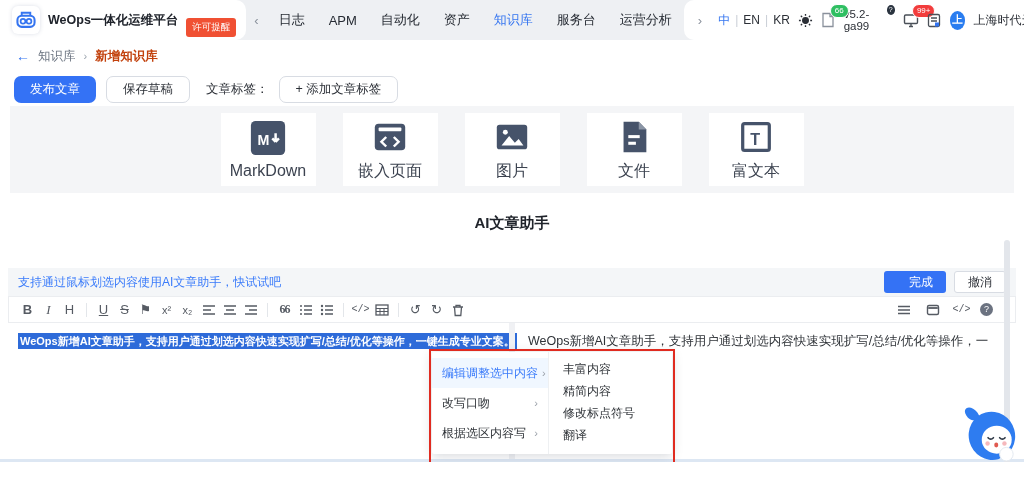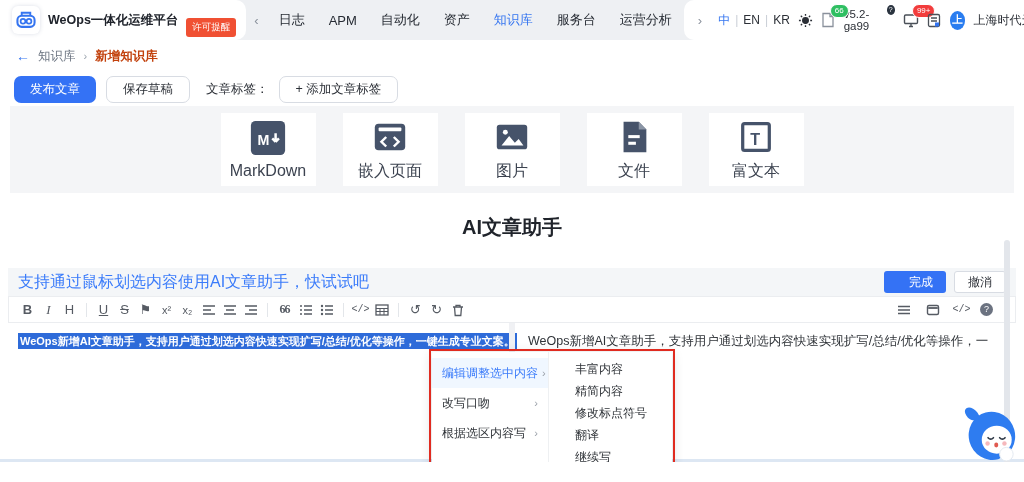--- a/index.html
+++ b/index.html
@@ -47,25 +47,25 @@
   .btn-plain { background:#fff; border:1px solid #d8dce3; color:#2b2f36; }
   .tag-label { font-size:12.5px; color:#2b2f36; margin-left:6px; }
 
   
   .cards-band { position:absolute; top:106px; left:10px; right:10px; height:87px; background:#f4f5f7; display:flex; align-items:center; justify-content:center; gap:27px; }
   .type-card { width:95px; height:73px; background:#fff; display:flex; flex-direction:column; align-items:center; justify-content:center; gap:5px; cursor:pointer; }
   .type-card svg { display:block; }
   .card-label { font-size:16px; color:#3c4350; }
 
   
-  .section-title { position:absolute; top:214px; left:0; right:0; text-align:center; font-size:20px; font-weight:bold; color:#20242b; }
+  .section-title { position:absolute; top:214px; left:0; right:0; text-align:center; font-size:15px; font-weight:bold; color:#20242b; }
 
   
   .tipbar { position:absolute; top:268px; left:8px; right:8px; height:28px; background:#f4f6f8; display:flex; align-items:center; padding:0 10px; }
-  .tip-text { color:#3a7bfa; font-size:16px; }
+  .tip-text { color:#3a7bfa; font-size:12px; }
   .tip-btns { margin-left:auto; display:flex; gap:8px; }
   .btn-sm { height:22px; display:inline-flex; align-items:center; padding:0 13px; font-size:12px; border-radius:3px; cursor:pointer; }
   .btn-sm.done { background:#3472f5; color:#fff;padding-left:25px; }
   .btn-sm.undo { background:#fff; border:1px solid #d8dce3; color:#2b2f36; }
 
   
   .toolbar { position:absolute; top:296px; left:8px; right:8px; height:27px; background:#fff; border:1px solid #ebedf0; display:flex; align-items:center; padding:0 8px; color:#565b63; }
   .tb { min-width:21px; height:21px; display:flex; align-items:center; justify-content:center; font-size:13px; cursor:pointer; border-radius:2px; }
   .tb svg { width:14px; height:14px; }
   .tb-div { width:1px; height:14px; background:#e3e6ea; margin:0 6px; }
@@ -86,21 +86,21 @@
   .selected-text { background:#2e6bd9; color:#fff; font-size:11px; font-weight:bold; padding:2px 2px; white-space:nowrap; }
   .pane-right { position:absolute; left:calc(50% + 3px); right:0; top:0; height:100%; padding:7px 24px 0 13px; font-size:12.5px; color:#2f3338; line-height:22px; }
 
   
   .ctx-menu { position:absolute; top:352px; left:432px; display:flex; background:#fff; box-shadow:0 2px 12px rgba(30,40,60,.18); border-radius:2px; z-index:5; }
   .ctx-primary { width:116px; padding:6px 0; }
   .ctx-item { height:30px; display:flex; align-items:center; justify-content:space-between; padding:0 10px; font-size:12px; color:#2f3338; cursor:pointer; white-space:nowrap; }
   .ctx-item.active { color:#3a7bfa; background:#f0f7ff; }
   .ctx-arrow { color:#9aa0a8; font-size:11px; margin-left:4px; }
   .ctx-sub { width:124px; border-left:1px solid #eef0f2; padding:6px 0; }
-  .ctx-sub-item { height:22px; display:flex; align-items:center; padding:0 26px; font-size:12px; color:#2f3338; cursor:pointer; white-space:nowrap; }
+  .ctx-sub-item { height:22px; display:flex; align-items:center; padding:0 14px; font-size:12px; color:#2f3338; cursor:pointer; white-space:nowrap; }
 
   
   .annotation-box { position:absolute; top:349px; left:429px; width:246px; height:127px; border:2px solid #e02b20; z-index:6; pointer-events:none; }
 
   
   .scroll-thumb { position:absolute; right:14px; top:240px; width:6px; height:230px; background:#e3e6eb; border-radius:3px; z-index:4; cursor:pointer; }
   .bottom-strip { position:absolute; left:0; right:0; bottom:0; height:3px; background:#dde7f3; }
   .mascot { position:absolute; right:6px; bottom:1px; width:58px; height:62px; z-index:7; cursor:pointer; }
 </style>
 </head>
@@ -341,21 +341,20 @@
       <div class="ctx-item">
         <span>根据选区内容写</span>
         <span class="ctx-arrow">›</span>
       </div>
     </div>
     <div class="ctx-sub">
       <div class="ctx-sub-item">丰富内容</div>
       <div class="ctx-sub-item">精简内容</div>
       <div class="ctx-sub-item">修改标点符号</div>
       <div class="ctx-sub-item">翻译</div>
-      <div class="ctx-sub-item">继续写</div>
     </div>
   </div>
 
   <div class="annotation-box"></div>
 
   <div class="scroll-thumb"></div>
   <div class="bottom-strip"></div>
 
   <svg class="mascot" viewBox="0 0 60 64">
     <ellipse cx="33" cy="38" rx="24" ry="25" fill="#2e7cf0" transform="rotate(-15 33 38)"></ellipse>

